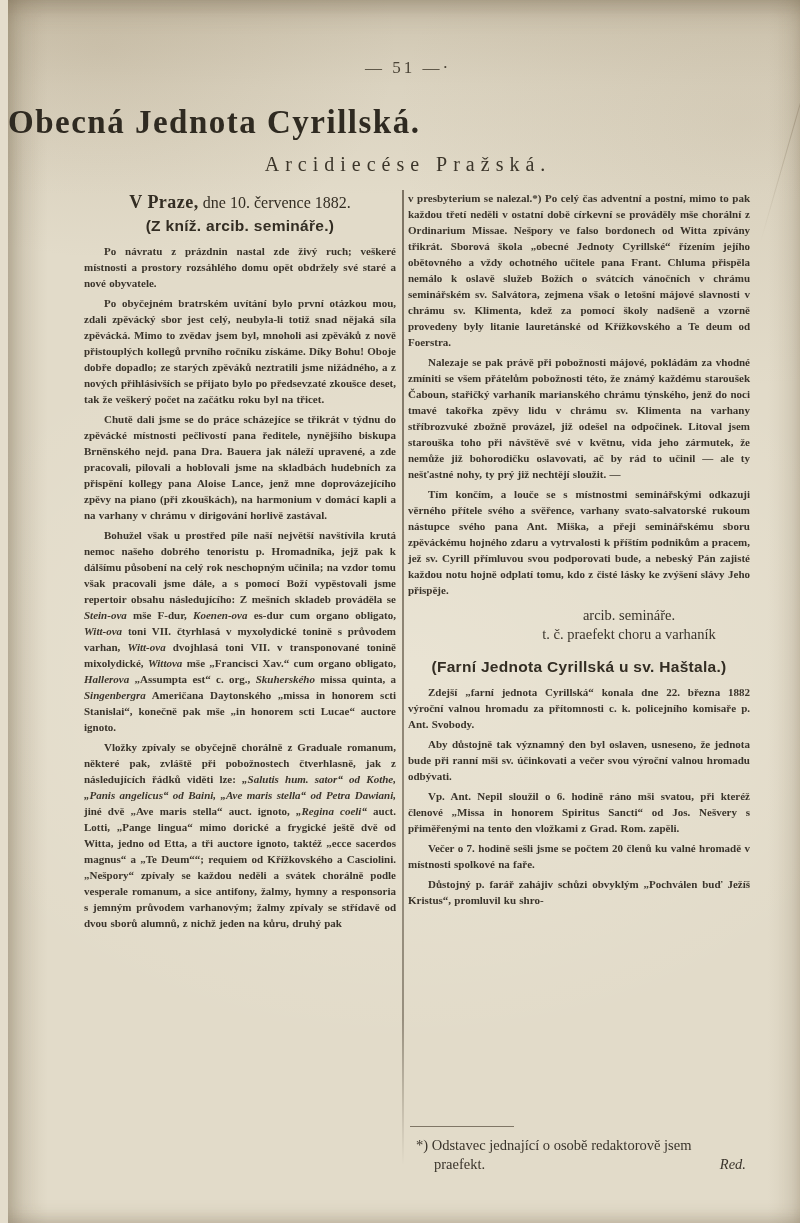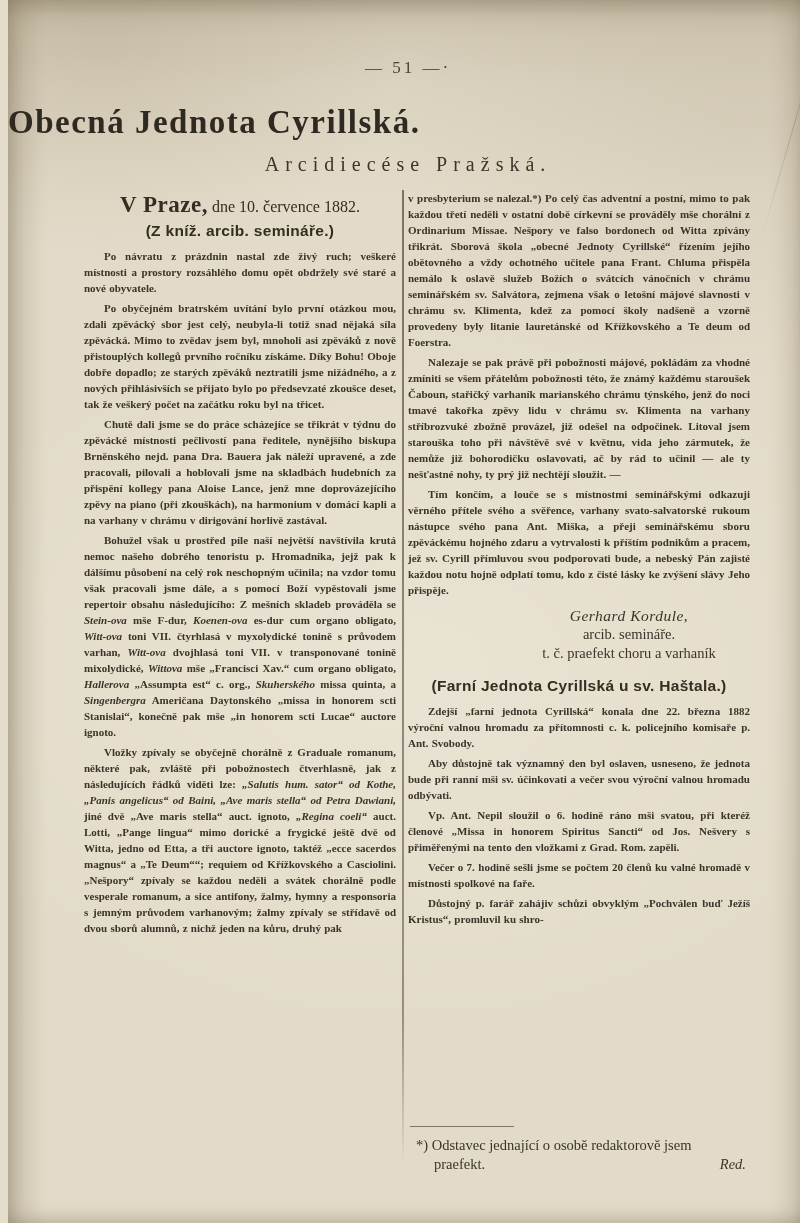--- a/index.html
+++ b/index.html
@@ -39,21 +39,21 @@
     text-align:center;margin:12px 0 0;font-size:20px;letter-spacing:6px;font-weight:400;color:#3b352a;
   }
   .content{
     position:absolute;left:0;top:190px;width:800px;display:flex;
   }
   .col{box-sizing:border-box;}
   .col-left{width:312px;margin-left:76px;}
   .divider{width:2px;margin-left:6px;background:linear-gradient(180deg, rgba(90,80,64,.75), rgba(90,80,64,.55) 85%, rgba(90,80,64,0));height:975px;}
   .col-right{width:342px;margin-left:4px;}
   .dateline{text-align:center;font-size:16px;margin:2px 0 2px;color:#332d23;}
-  .dateline .place{font-weight:700;font-size:23px;letter-spacing:.5px;}
+  .dateline .place{font-weight:700;font-size:18px;letter-spacing:.5px;}
   .subheading{
     text-align:center;font-family:"Liberation Sans", sans-serif;
     font-size:15.5px;font-weight:700;letter-spacing:.3px;margin:4px 0 8px;color:#332d23;
   }
   p.body{
     margin:0 0 4px;font-size:11px;line-height:16px;text-align:justify;
     text-indent:20px;color:#3a342b;word-spacing:.5px;font-weight:bold;
   }
   p.body.no-indent{text-indent:0;}
   p.body em{font-style:italic;}
@@ -92,21 +92,20 @@
     </div>
 
     <div class="divider"></div>
 
     <div class="col col-right">
       <p class="body no-indent"><span>v presbyterium se nalezal.*) Po celý čas adventní a postní, mimo to pak každou třetí neděli v ostatní době církevní se prováděly mše chorální z Ordinarium Missae. Nešpory ve falso bordonech od Witta zpívány třikrát. Sborová škola „obecné Jednoty Cyrillské“ řízením jejího obětovného a vždy ochotného učitele pana Frant. Chluma přispěla nemálo k oslavě služeb Božích o svátcích vánočních v chrámu seminářském sv. Salvátora, zejmena však o letošní májové slavnosti v chrámu sv. Klimenta, kdež za pomocí školy nadšeně a vzorně provedeny byly litanie lauretánské od Křížkovského a Te deum od Foerstra.</span></p>
       <p class="body"><span>Nalezaje se pak právě při pobožnosti májové, pokládám za vhodné zmíniti se všem přátelům pobožnosti této, že známý každému staroušek Čaboun, stařičký varhaník marianského chrámu týnského, jenž do noci tmavé takořka zpěvy lidu v chrámu sv. Klimenta na varhany stříbrozvuké zbožně provázel, již odešel na odpočinek. Litoval jsem starouška toho při návštěvě své v květnu, vida jeho zármutek, že nemůže již bohorodičku oslavovati, ač by rád to učinil — ale ty nešťastné nohy, ty prý již nechtějí sloužit. —</span></p>
       <p class="body"><span>Tím končím, a louče se s místnostmi seminářskými odkazuji věrného přítele svého a svěřence, varhany svato-salvatorské rukoum nástupce svého pana Ant. Miška, a přeji seminářskému sboru zpěváckému hojného zdaru a vytrvalosti k příštím podnikům a pracem, jež sv. Cyrill přímluvou svou podporovati bude, a nebeský Pán zajisté každou notu hojně odplatí tomu, kdo z čisté lásky ke zvýšení slávy Jeho přispěje.</span></p>
 
       <div class="signature">
-        <div class="sig-name">Gerhard Kordule,</div>
         <div class="sig-role">arcib. semináře.</div>
         <div class="sig-role">t. č. praefekt choru a varhaník</div>
       </div>
 
       <div class="article2-head">
         <div class="subheading">(Farní Jednota Cyrillská u sv. Haštala.)</div>
       </div>
 
       <p class="body"><span>Zdejší „farní jednota Cyrillská“ konala dne 22. března 1882 výroční valnou hromadu za přítomnosti c. k. policejního komisaře p. Ant. Svobody.</span></p>
       <p class="body"><span>Aby důstojně tak významný den byl oslaven, usneseno, že jednota bude při ranní mši sv. účinkovati a večer svou výroční valnou hromadu odbývati.</span></p>

